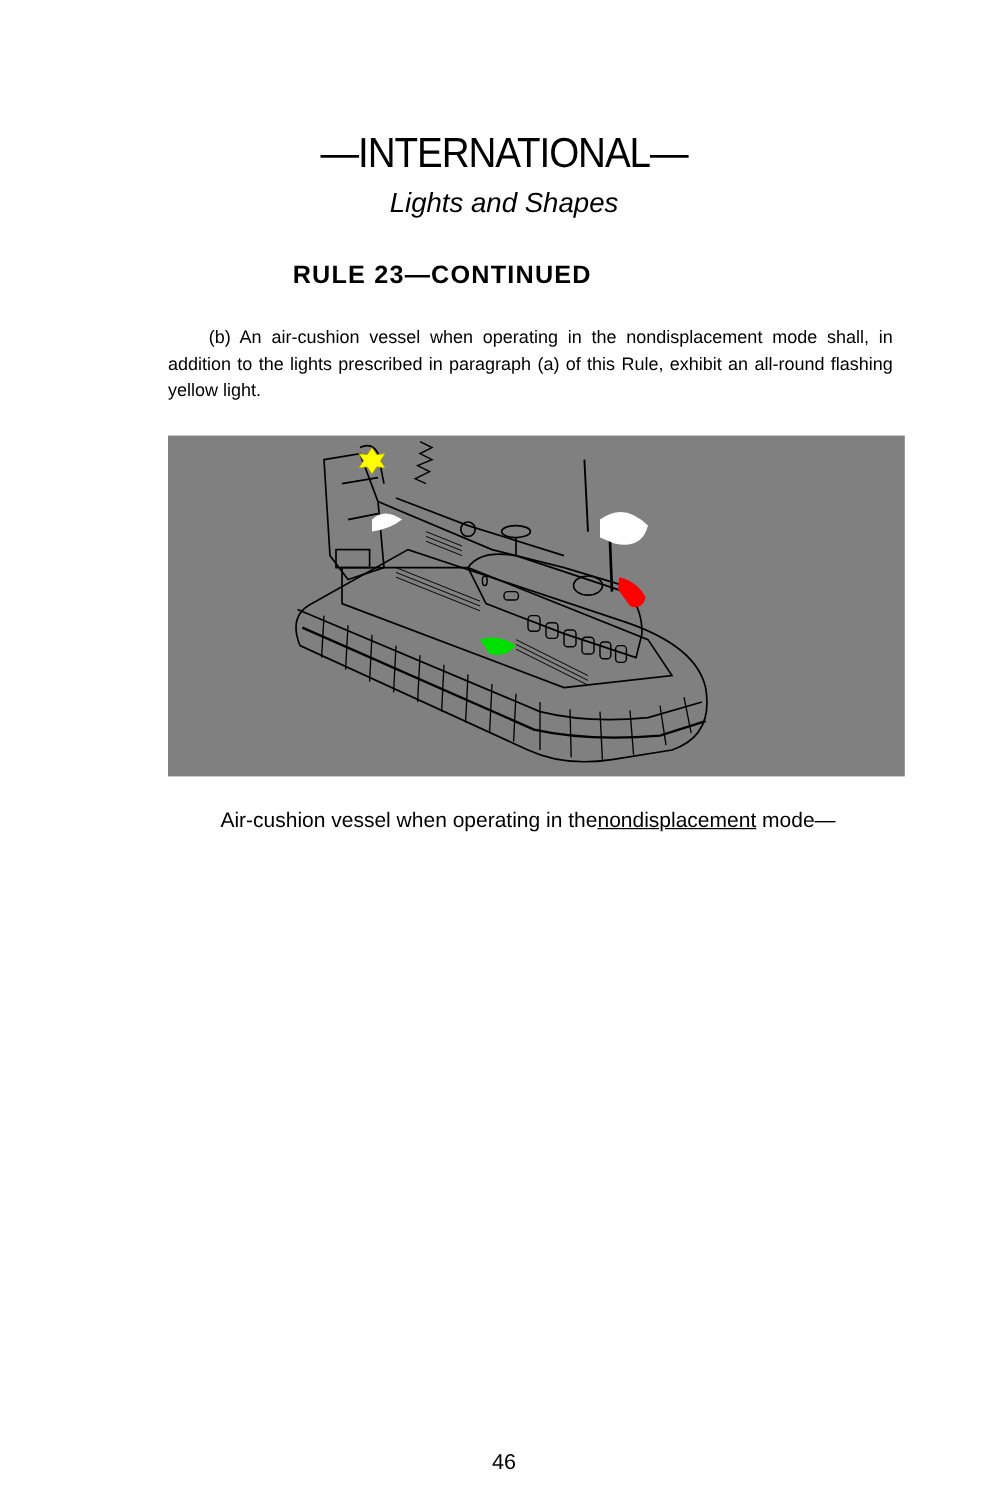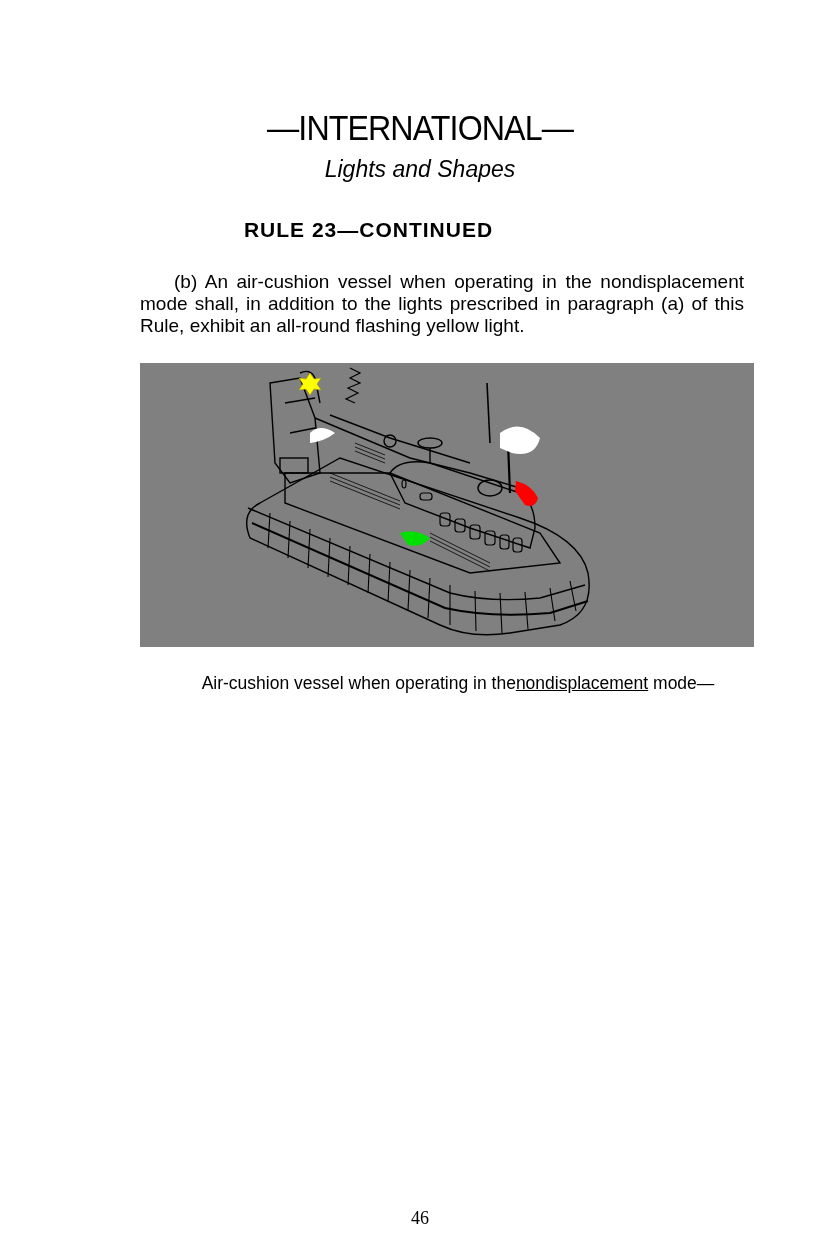--- a/index.html
+++ b/index.html
@@ -1,25 +1,25 @@
 <!DOCTYPE html>
 <html><head>
 <meta charset="utf-8">
 <style>
   html, body { margin:0; padding:0; background:#ffffff; }
   body { width:840px; height:1260px; position:relative; overflow:hidden; font-family:"Liberation Sans", sans-serif; color:#000; }
   .title { position:absolute; left:0; width:840px; top:108px; text-align:center; font-size:35px; letter-spacing:-1px; transform:scaleX(0.92); }
   .subtitle { position:absolute; left:0; width:840px; top:156px; text-align:center; font-size:23px; font-style:italic; }
   .rule { position:absolute; left:0; width:737px; top:218px; text-align:center; font-size:21px; font-weight:bold; letter-spacing:1px; }
-  .para { position:absolute; left:140px; width:604px; top:271px; font-size:19px; line-height:22px; text-align:justify; text-indent:34px; }
+  .para { position:absolute; left:140px; width:604px; top:271px; font-size:15px; line-height:22px; text-align:justify; text-indent:34px; }
   .figure { position:absolute; left:140px; top:363px; width:614px; height:284px; background:#808080; overflow:hidden; }
   .figure svg { display:block; }
-  .caption { position:absolute; left:148px; width:620px; top:673px; text-align:center; font-size:17.5px; line-height:21px; }
+  .caption { position:absolute; left:130px; width:620px; top:673px; text-align:center; font-size:17.5px; line-height:21px; }
   .caption u { text-decoration:underline; }
-  .pagenum { position:absolute; left:0; width:840px; top:1208px; text-align:center; font-size:18px;font-family:Liberation Serif, serif; }
+  .pagenum { position:absolute; left:0; width:840px; top:1208px; text-align:center; font-size:18px; }
 </style>
 </head>
 <body>
 
 <div class="title">—INTERNATIONAL—</div>
 <div class="subtitle">Lights and Shapes</div>
 <div class="rule">RULE 23—CONTINUED</div>
 
 <div class="para">(b) An air-cushion vessel when operating in the nondisplacement mode shall, in addition to the lights prescribed in paragraph (a) of this Rule, exhibit an all-round flashing yellow light.</div>
 

